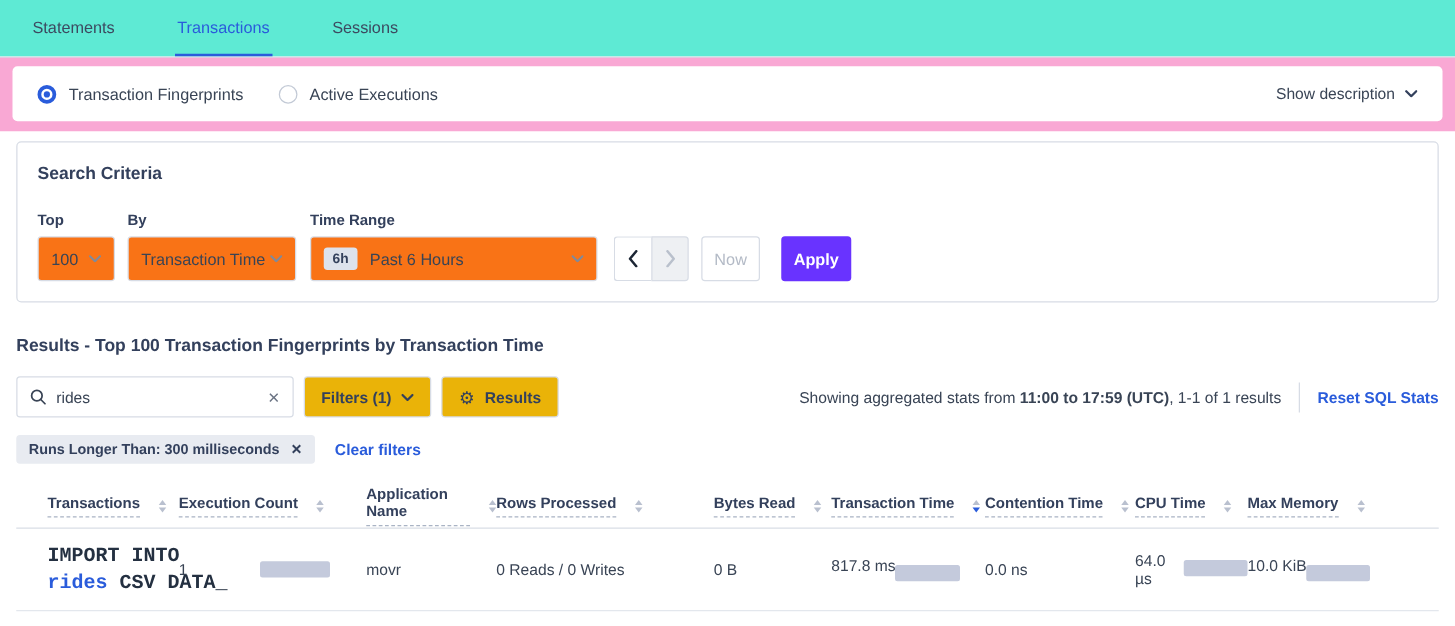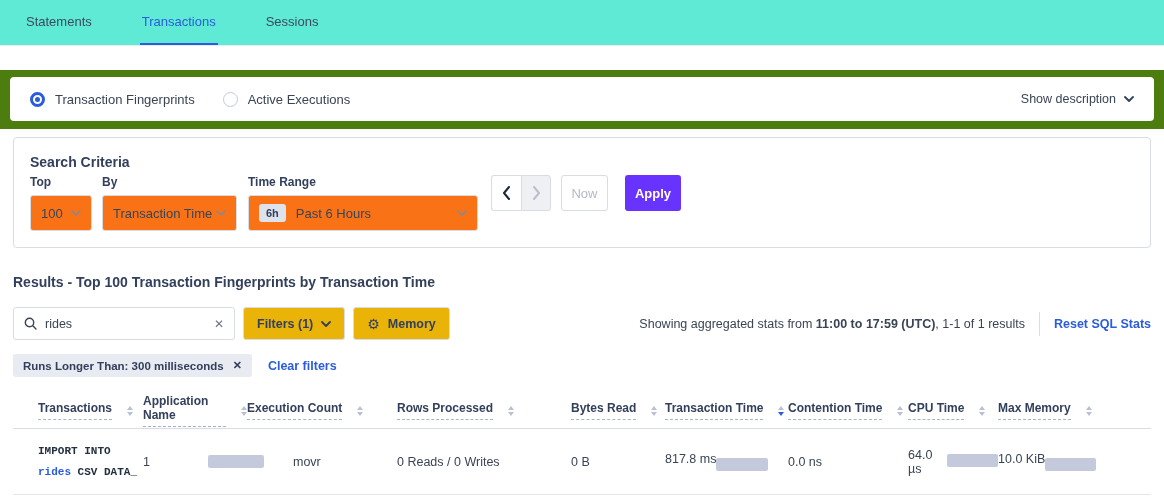--- a/index.html
+++ b/index.html
@@ -27,21 +27,21 @@
     margin-right: 46px;
     padding: 0 2px;
     font-size: 13px;
     color: #3c4a60;
     border-bottom: 2px solid transparent;
     cursor: pointer;
   }
   .tab.active { color: #2a5cdb; border-bottom-color: #2a5cdb; }
 
   
-  .gray-zone { background: #4d7c0f; padding: 7px 10px 8px; margin-top: 24px; }
+  .gray-zone { background: #f9a8d4; padding: 7px 10px 8px; }
   .radio-panel {
     background: #fff;
     border-radius: 4px;
     height: 44px;
     display: flex;
     align-items: center;
     justify-content: space-between;
     padding: 0 20px;
   }
   .radio-group { display: flex; align-items: center; gap: 28px; }
@@ -65,21 +65,21 @@
   .content { padding: 0 13px; background: #fff; }
 
   .card {
     margin-top: 8px;
     border: 1px solid #d7dce5;
     border-radius: 4px;
     background: #fff;
     padding: 16px 16px 16px;
   }
   .card-title { font-size: 14px; font-weight: 700; color: #33405c; }
-  .controls { display: flex; align-items: flex-start; margin-top: 5px; }
+  .controls { display: flex; align-items: flex-end; margin-top: 23px; }
   .ctl { display: flex; flex-direction: column; }
   .ctl-label { font-size: 12px; font-weight: 700; color: #33405c; margin-bottom: 6px; }
   .select {
     height: 36px;
     border: 1px solid #d7dce5;
     border-radius: 3px;
     background: #f97316;
     display: flex;
     align-items: center;
     padding: 0 10px;
@@ -179,21 +179,21 @@
   }
   .sort { display: inline-flex; flex-direction: column; gap: 2px; margin-left: 15px; }
   .sort i { display: block; width: 0; height: 0; border-left: 3.5px solid transparent; border-right: 3.5px solid transparent; }
   .sort .up { border-bottom: 4.5px solid #b9c0cf; }
   .sort .down { border-top: 4.5px solid #b9c0cf; }
   .sort.active .down { border-top-color: #2a5cdb; }
 
   .td { font-size: 12.5px; color: #394455; }
   .mono {
     font-family: "Liberation Mono", "DejaVu Sans Mono", monospace;
-    font-size: 11px; font-weight: 700; color: #243041; line-height: 21px;
+    font-size: 16px; font-weight: 700; color: #243041; line-height: 21px;
     cursor: pointer; white-space: nowrap;
   }
   .mono .hl { color: #2a5cdb; }
   .bar { display: inline-block; height: 13px; border-radius: 2px; background: #c4cadc; }
   .count-cell { display: flex; align-items: center; }
   .count-cell .bar { width: 56px; margin-left: 58px; }
   .bar-col { display: flex; flex-direction: row; align-items: flex-start; }
   .bar-col .bar { margin-top: 6px; }
   .bar-tt { width: 52px; }
   .bar-cpu { width: 53px; }
@@ -291,21 +291,21 @@
       <span class="clear-x">✕</span>
     </div>
     <div class="tb-btn">
       <span>Filters (1)</span>
       <svg class="chev dark" viewBox="0 0 10 6">
           <polyline points="1,1 5,5 9,1"></polyline>
         </svg>
     </div>
     <div class="tb-btn">
       <span class="gear">⚙</span>
-      <span>Memory</span>
+      <span>Results</span>
     </div>
     <div class="tb-right">
       <span class="stats-text"><span>Showing aggregated stats from </span><b>11:00 to 17:59 (UTC)</b><span>, 1-1 of 1 results</span></span>
       <span class="vdiv"></span>
       <a class="link">Reset SQL Stats</a>
     </div>
   </div>
 
   <div class="chip-row">
     <div class="chip">
@@ -317,29 +317,29 @@
 
   <div class="table">
     <div class="trow thead">
       <div class="cell c1 th">
         <span class="th-label">Transactions</span>
         <span class="sort">
             <i class="up"></i>
             <i class="down"></i>
           </span>
       </div>
+      <div class="cell c2 th">
+        <span class="th-label">Execution Count</span>
+        <span class="sort">
+            <i class="up"></i>
+            <i class="down"></i>
+          </span>
+      </div>
       <div class="cell c3 th">
         <span class="th-label">Application Name</span>
-        <span class="sort">
-            <i class="up"></i>
-            <i class="down"></i>
-          </span>
-      </div>
-      <div class="cell c2 th">
-        <span class="th-label">Execution Count</span>
         <span class="sort">
             <i class="up"></i>
             <i class="down"></i>
           </span>
       </div>
       <div class="cell c4 th">
         <span class="th-label">Rows Processed</span>
         <span class="sort">
             <i class="up"></i>
             <i class="down"></i>

